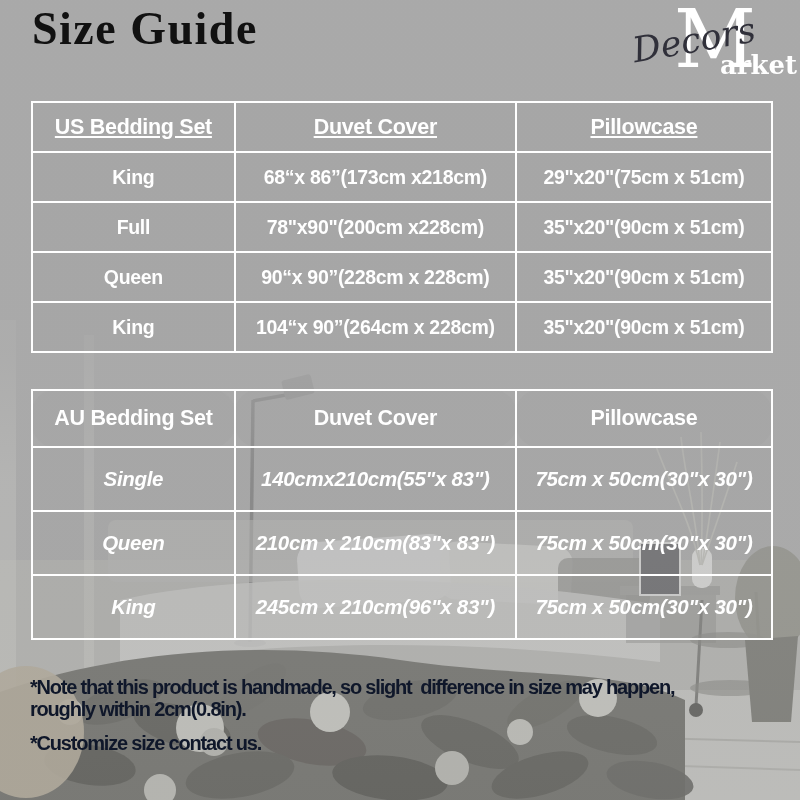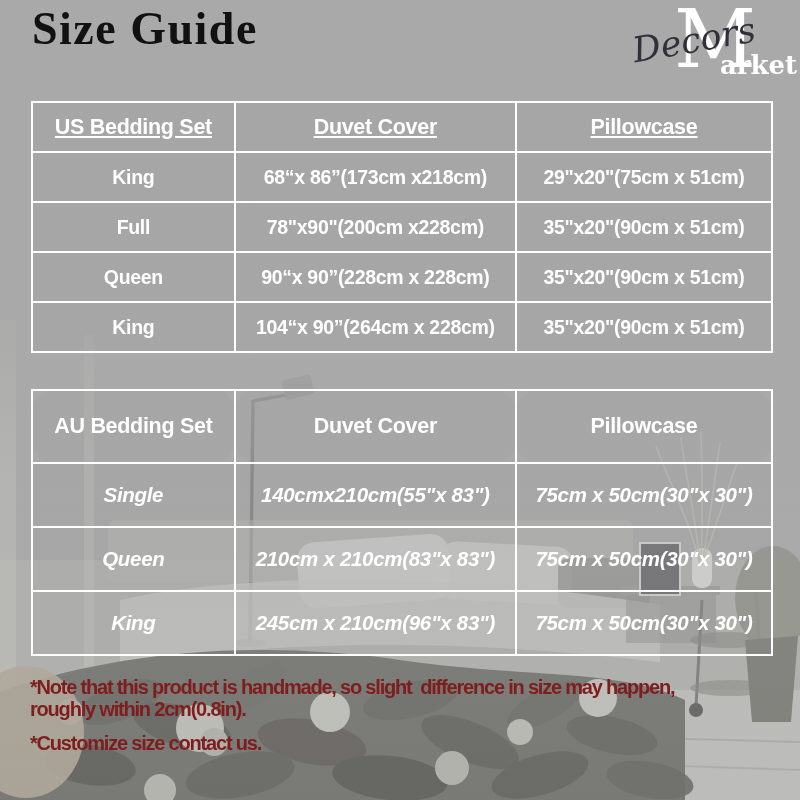--- a/index.html
+++ b/index.html
@@ -56,26 +56,26 @@
   .t2 { top:389px; }
   .size-table th, .size-table td {
     border:2px solid #ffffff;
     color:#ffffff; text-align:center; vertical-align:middle;
     font-weight:700; letter-spacing:-0.3px;
     background:rgba(150,150,150,0.10);
   }
   .size-table th { font-size:21.5px; }
   .t1 th { height:50px;text-decoration:underline; }
   .t1 td { height:50px; font-size:19.5px; }
-  .t2 th { height:73px;border-radius:22px; }
+  .t2 th { height:57px;border-radius:22px; }
   .t2 td { height:64px; font-size:20.5px;font-style:italic; }
 
   .notes { position:absolute; left:30px; top:676px; width:760px; }
   .note-line {
-    font-size:20px; font-weight:700; color:#7f1d1d;
+    font-size:20px; font-weight:700; color:#0f172a;
     letter-spacing:-1.2px; line-height:22px; white-space:pre;
   }
   .note-line.note2 { margin-top:12px; }
 </style>
 </head>
 <body>
 
 <div class="canvas">
 
   <svg class="photo-layer" width="800" height="800" viewBox="0 0 800 800" xmlns="http://www.w3.org/2000/svg">

